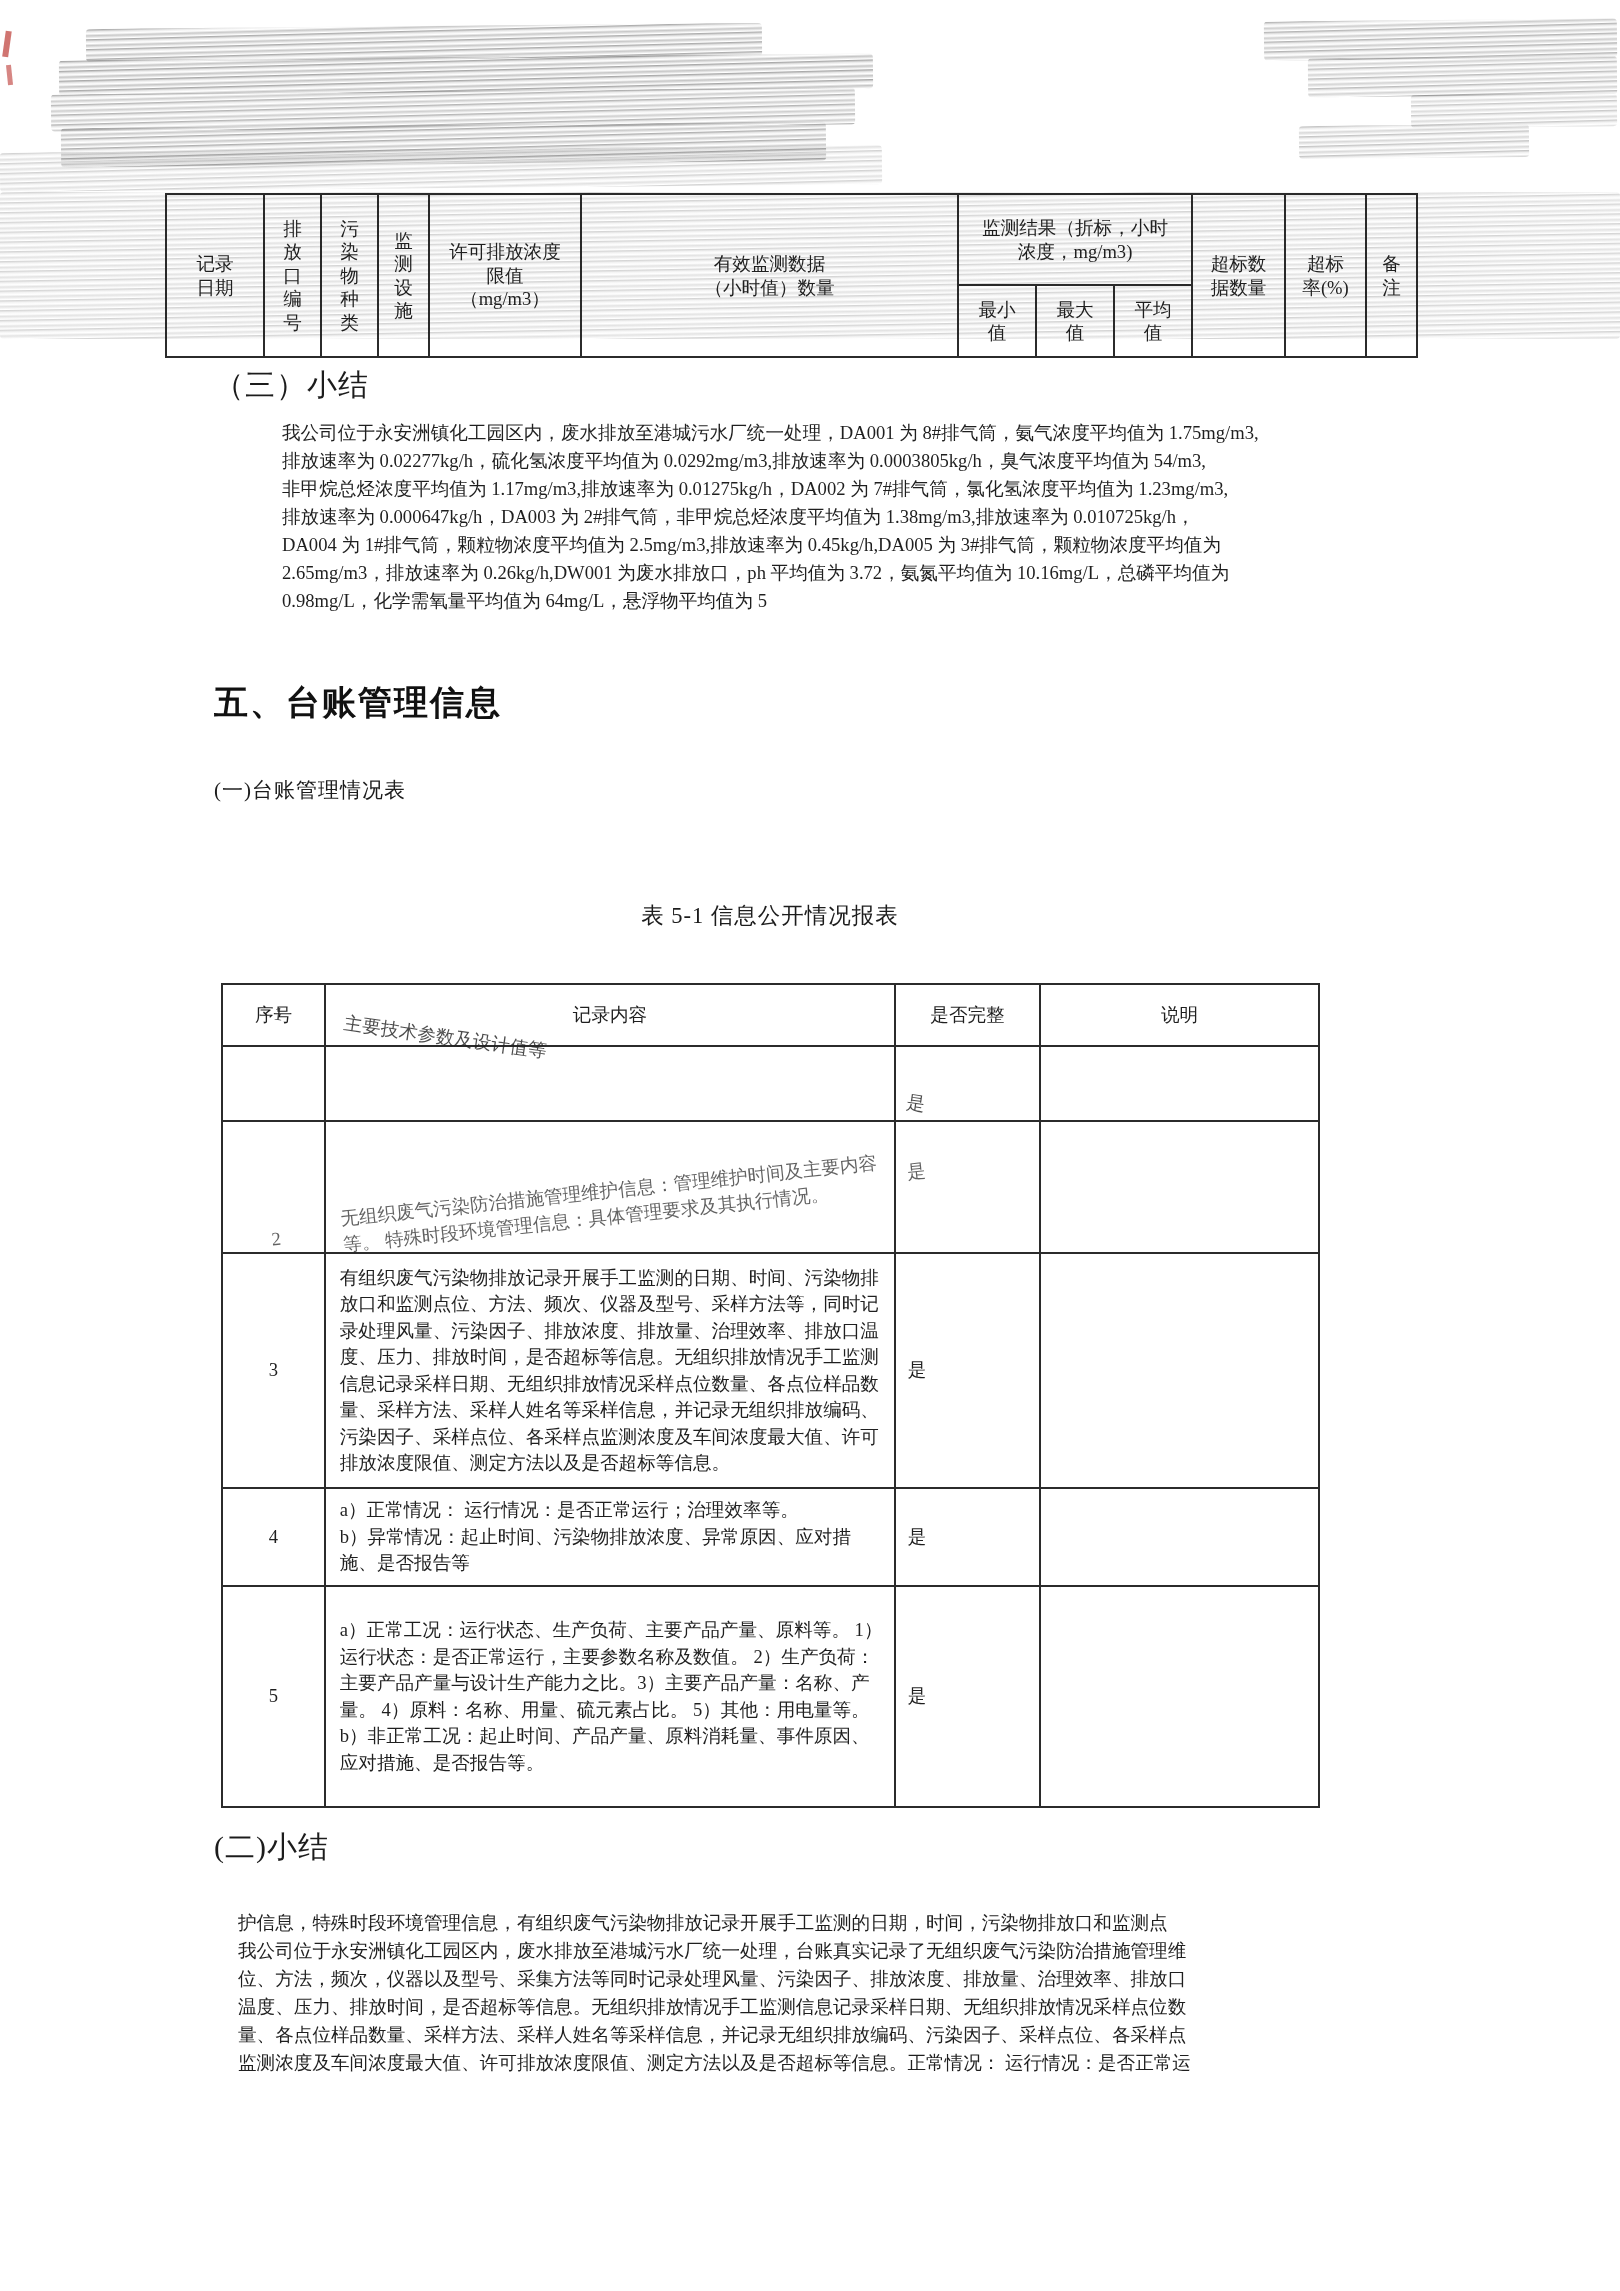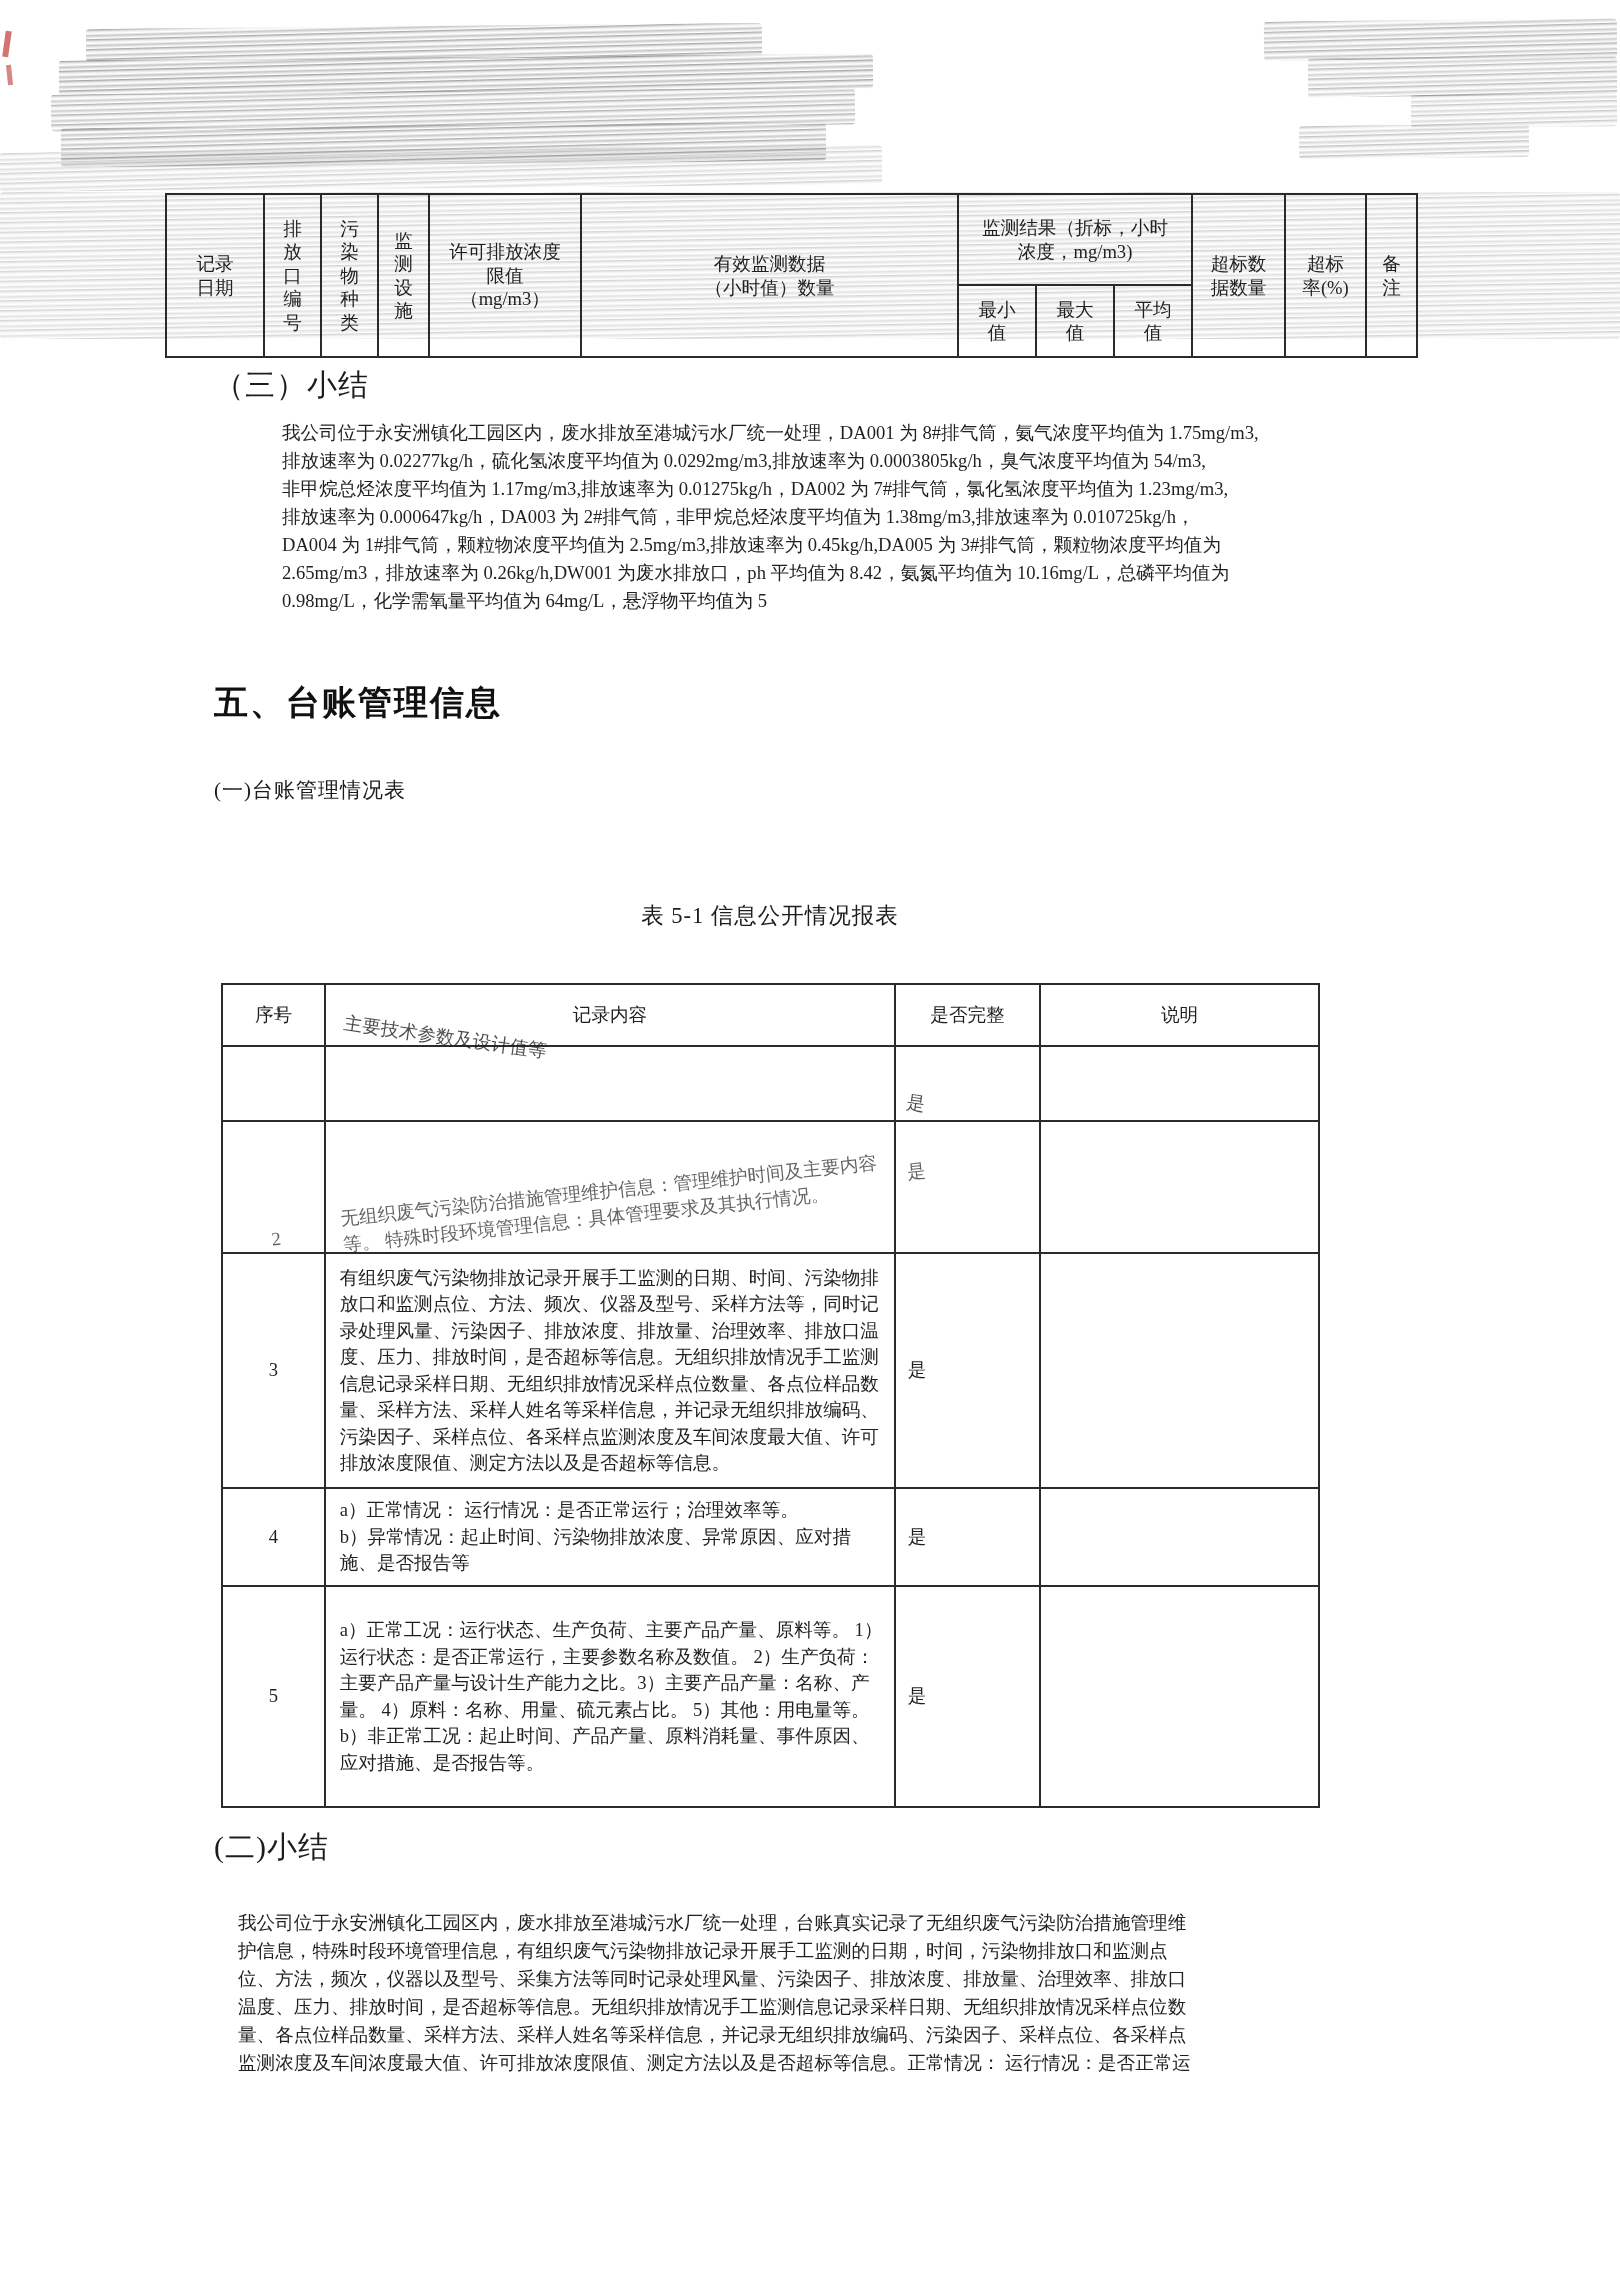--- a/index.html
+++ b/index.html
@@ -135,21 +135,21 @@
   </tbody>
     </table>
 
   <div class="h-small h3pos">（三）小结</div>
   <div class="para p3pos">
     <div class="pl">我公司位于永安洲镇化工园区内，废水排放至港城污水厂统一处理，DA001 为 8#排气筒，氨气浓度平均值为 1.75mg/m3,</div>
     <div class="pl">排放速率为 0.02277kg/h，硫化氢浓度平均值为 0.0292mg/m3,排放速率为 0.0003805kg/h，臭气浓度平均值为 54/m3,</div>
     <div class="pl">非甲烷总烃浓度平均值为 1.17mg/m3,排放速率为 0.01275kg/h，DA002 为 7#排气筒，氯化氢浓度平均值为 1.23mg/m3,</div>
     <div class="pl">排放速率为 0.000647kg/h，DA003 为 2#排气筒，非甲烷总烃浓度平均值为 1.38mg/m3,排放速率为 0.010725kg/h，</div>
     <div class="pl">DA004 为 1#排气筒，颗粒物浓度平均值为 2.5mg/m3,排放速率为 0.45kg/h,DA005 为 3#排气筒，颗粒物浓度平均值为</div>
-    <div class="pl">2.65mg/m3，排放速率为 0.26kg/h,DW001 为废水排放口，ph 平均值为 8.42，氨氮平均值为 10.16mg/L，总磷平均值为</div>
+    <div class="pl">2.65mg/m3，排放速率为 0.26kg/h,DW001 为废水排放口，ph 平均值为 3.72，氨氮平均值为 10.16mg/L，总磷平均值为</div>
     <div class="pl">0.98mg/L，化学需氧量平均值为 64mg/L，悬浮物平均值为 5</div>
   </div>
 
   <div class="h-big">五、台账管理信息</div>
   <div class="h-sub">(一)台账管理情况表</div>
   <div class="t-title">表 5-1 信息公开情况报表</div>
 
   <table class="t-main">
     <colgroup>
       <col style="width:103px">
@@ -193,22 +193,22 @@
       <td class="c-no">5</td>
       <td class="c-content">a）正常工况：运行状态、生产负荷、主要产品产量、原料等。 1）运行状态：是否正常运行，主要参数名称及数值。 2）生产负荷：主要产品产量与设计生产能力之比。3）主要产品产量：名称、产量。 4）原料：名称、用量、硫元素占比。 5）其他：用电量等。 b）非正常工况：起止时间、产品产量、原料消耗量、事件原因、应对措施、是否报告等。</td>
       <td class="c-complete">是</td>
       <td></td>
     </tr>
   </tbody>
     </table>
 
   <div class="h-small h2pos">(二)小结</div>
   <div class="para p2pos">
+    <div class="pl">护信息，特殊时段环境管理信息，有组织废气污染物排放记录开展手工监测的日期，时间，污染物排放口和监测点</div>
     <div class="pl">我公司位于永安洲镇化工园区内，废水排放至港城污水厂统一处理，台账真实记录了无组织废气污染防治措施管理维</div>
-    <div class="pl">护信息，特殊时段环境管理信息，有组织废气污染物排放记录开展手工监测的日期，时间，污染物排放口和监测点</div>
     <div class="pl">位、方法，频次，仪器以及型号、采集方法等同时记录处理风量、污染因子、排放浓度、排放量、治理效率、排放口</div>
     <div class="pl">温度、压力、排放时间，是否超标等信息。无组织排放情况手工监测信息记录采样日期、无组织排放情况采样点位数</div>
     <div class="pl">量、各点位样品数量、采样方法、采样人姓名等采样信息，并记录无组织排放编码、污染因子、采样点位、各采样点</div>
     <div class="pl">监测浓度及车间浓度最大值、许可排放浓度限值、测定方法以及是否超标等信息。正常情况： 运行情况：是否正常运</div>
   </div>
 
 </div>
 
 
 </body></html>

